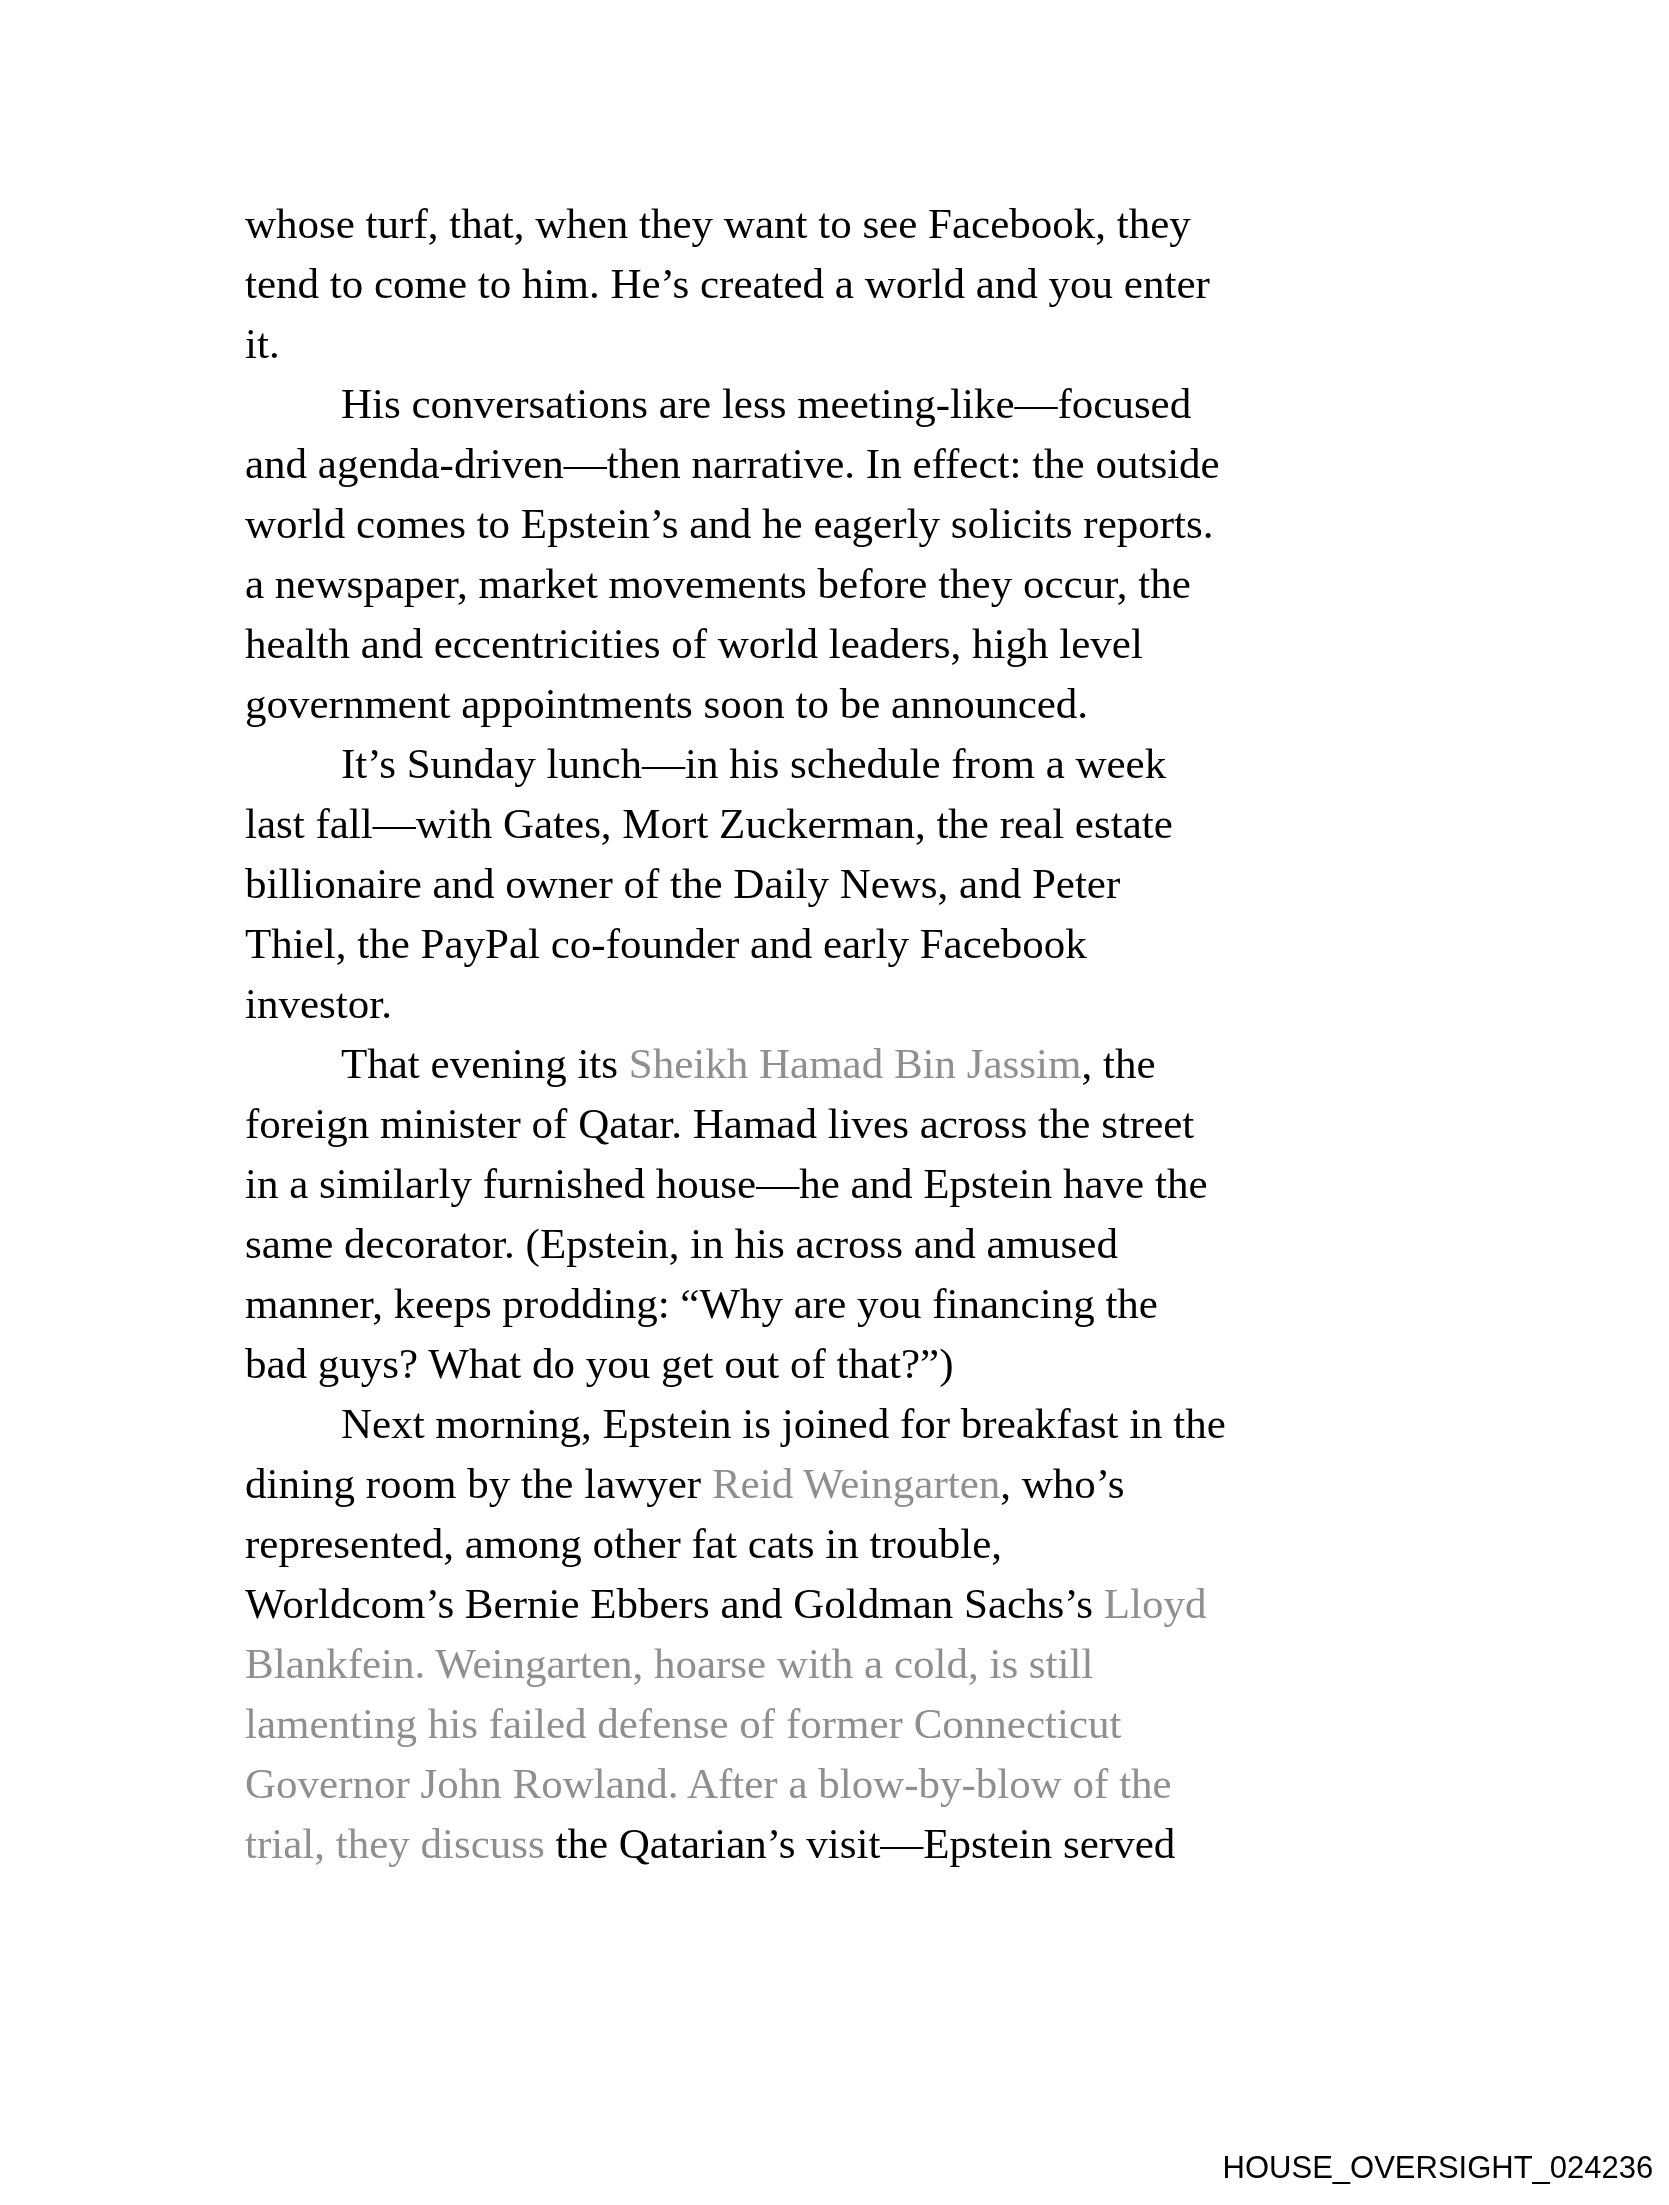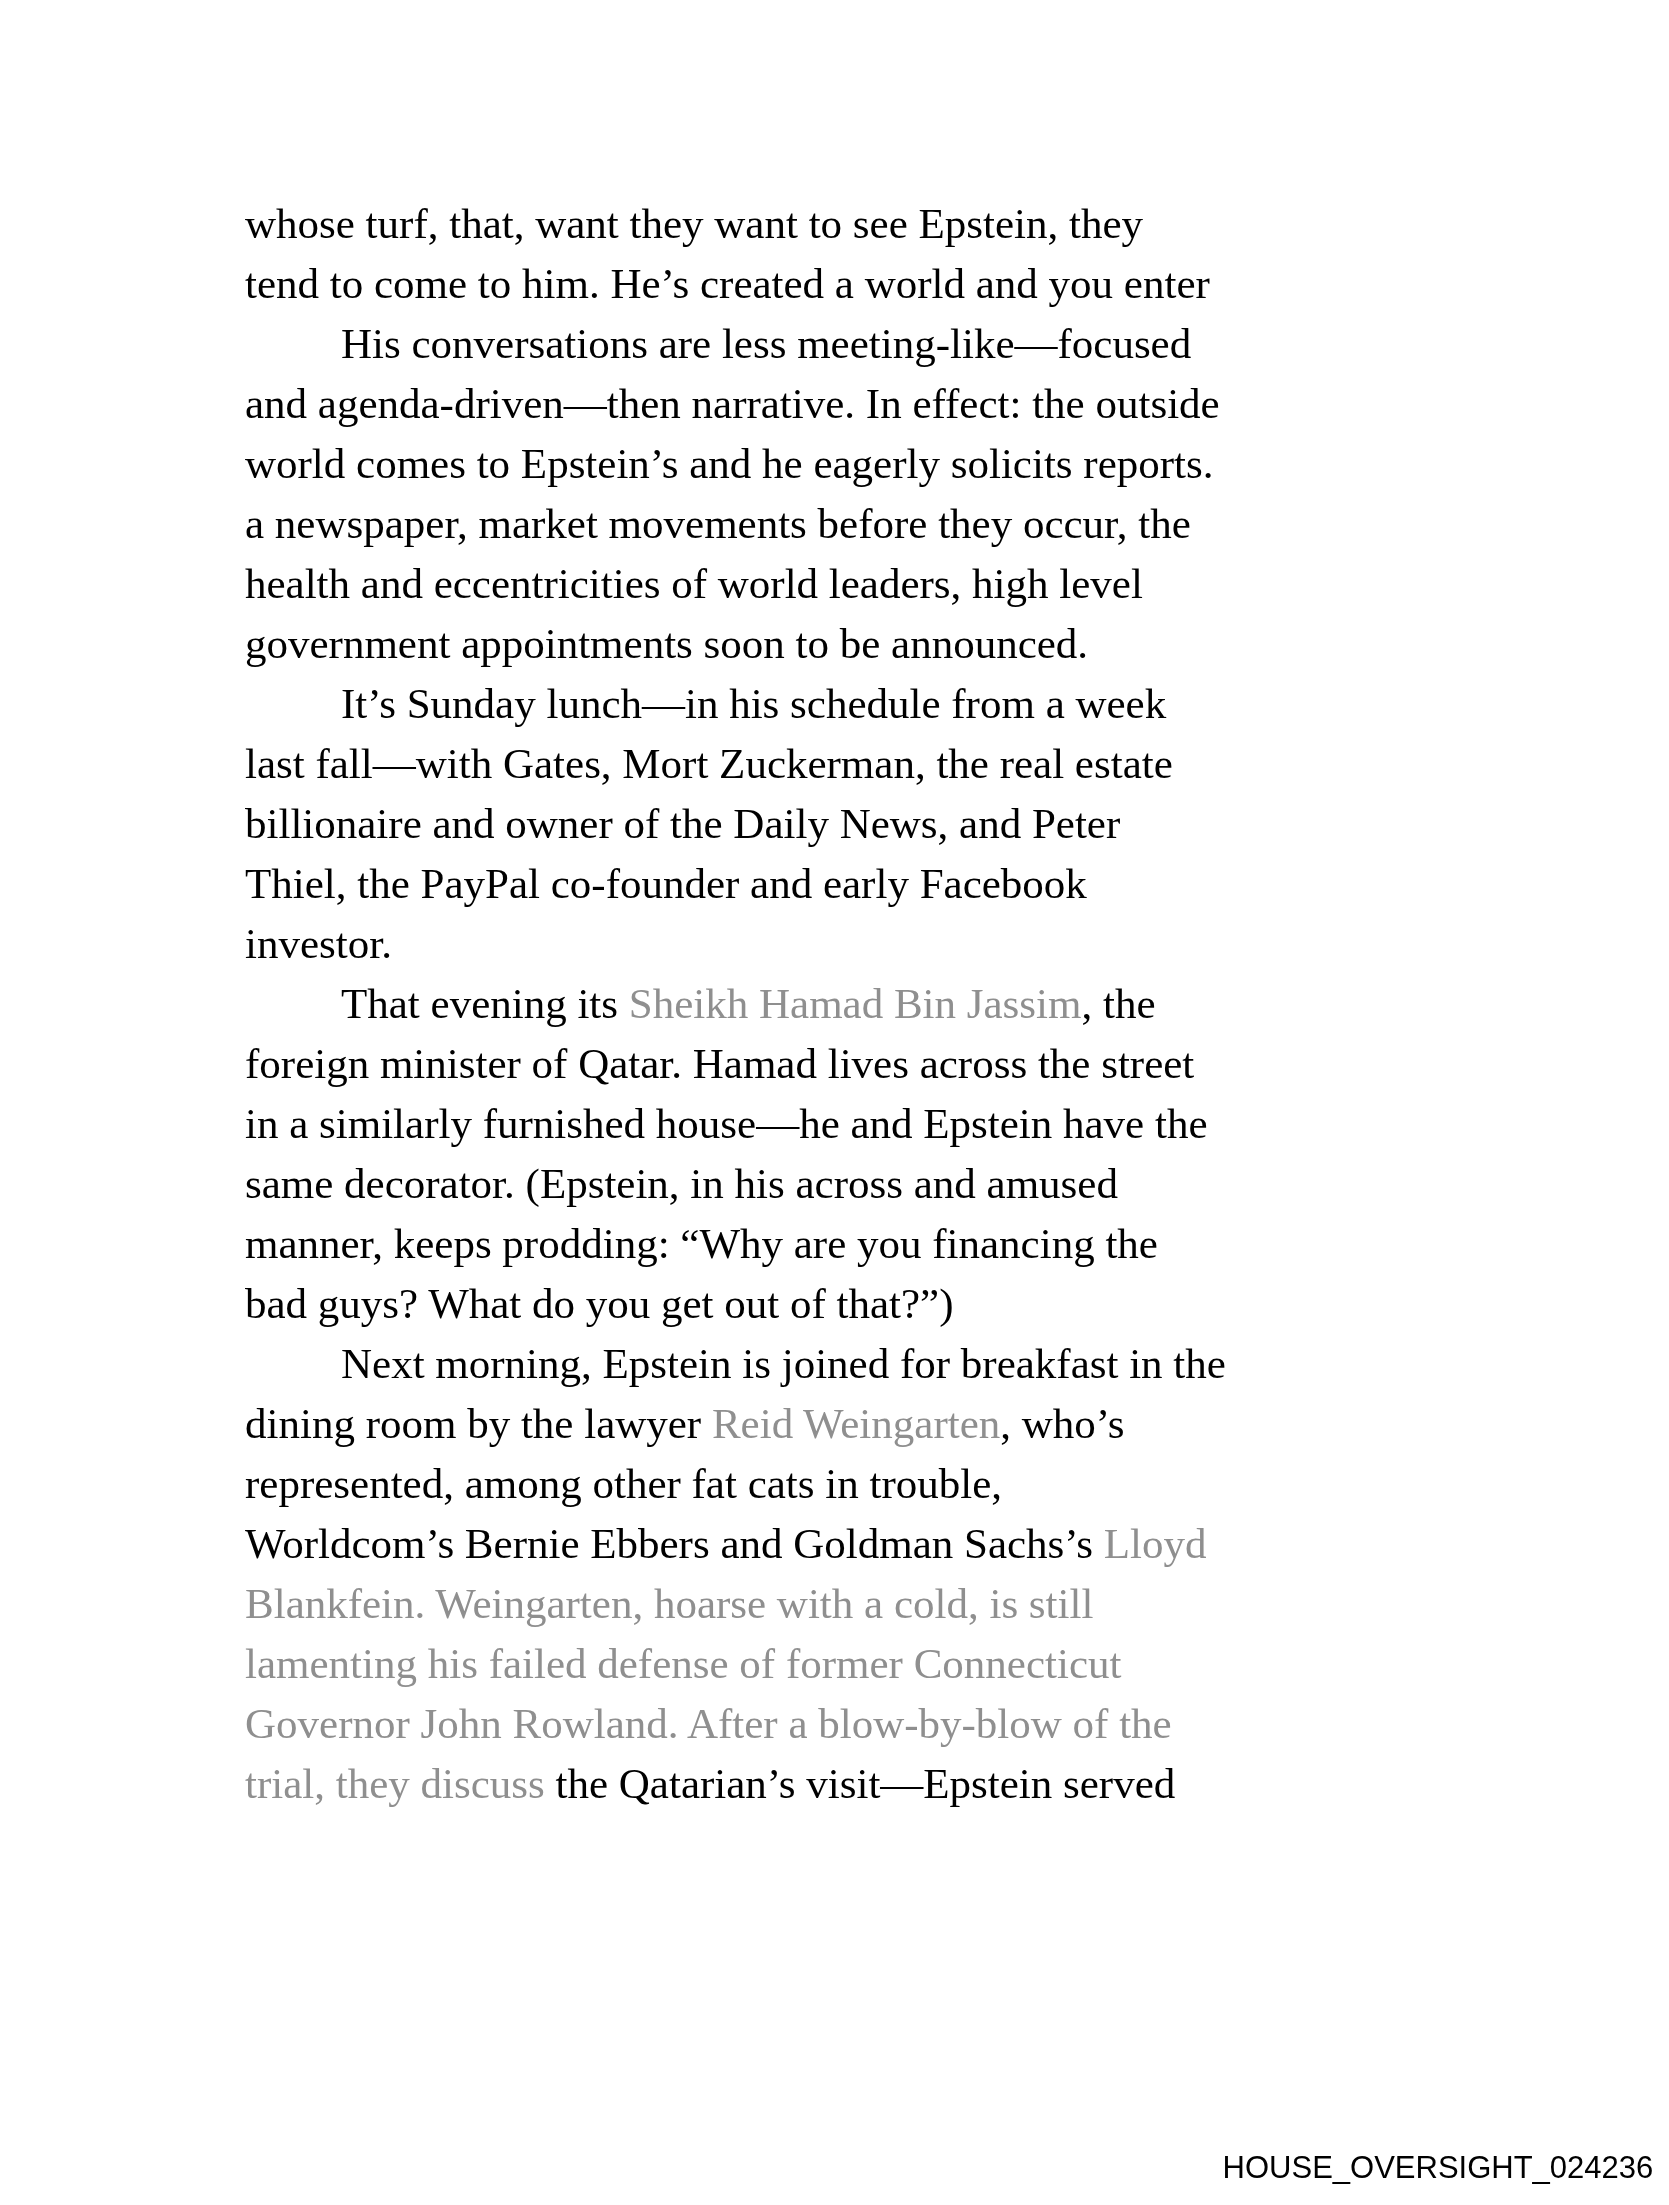--- a/index.html
+++ b/index.html
@@ -44,22 +44,23 @@
     font-size:31px;
     color:var(--ink);
     white-space:nowrap;
   }
 </style>
 </head>
 <body>
 
 <div class="page">
   <div class="doc" id="doc-lines">
-      <div class="line"><span>whose turf, that, want they want to see Epstein, they</span></div>
+      <div class="line"><span>whose turf, that, when they want to see Facebook, they</span></div>
       <div class="line"><span>tend to come to him. He’s created a world and you enter</span></div>
+      <div class="line"><span>it.</span></div>
       <div class="line indent"><span>His conversations are less meeting-like—focused</span></div>
       <div class="line"><span>and agenda-driven—then narrative. In effect: the outside</span></div>
       <div class="line"><span>world comes to Epstein’s and he eagerly solicits reports.</span></div>
       <div class="line"><span>a newspaper, market movements before they occur, the</span></div>
       <div class="line"><span>health and eccentricities of world leaders, high level</span></div>
       <div class="line"><span>government appointments soon to be announced.</span></div>
       <div class="line indent"><span>It’s Sunday lunch—in his schedule from a week</span></div>
       <div class="line"><span>last fall—with Gates, Mort Zuckerman, the real estate</span></div>
       <div class="line"><span>billionaire and owner of the Daily News, and Peter</span></div>
       <div class="line"><span>Thiel, the PayPal co-founder and early Facebook</span></div>

